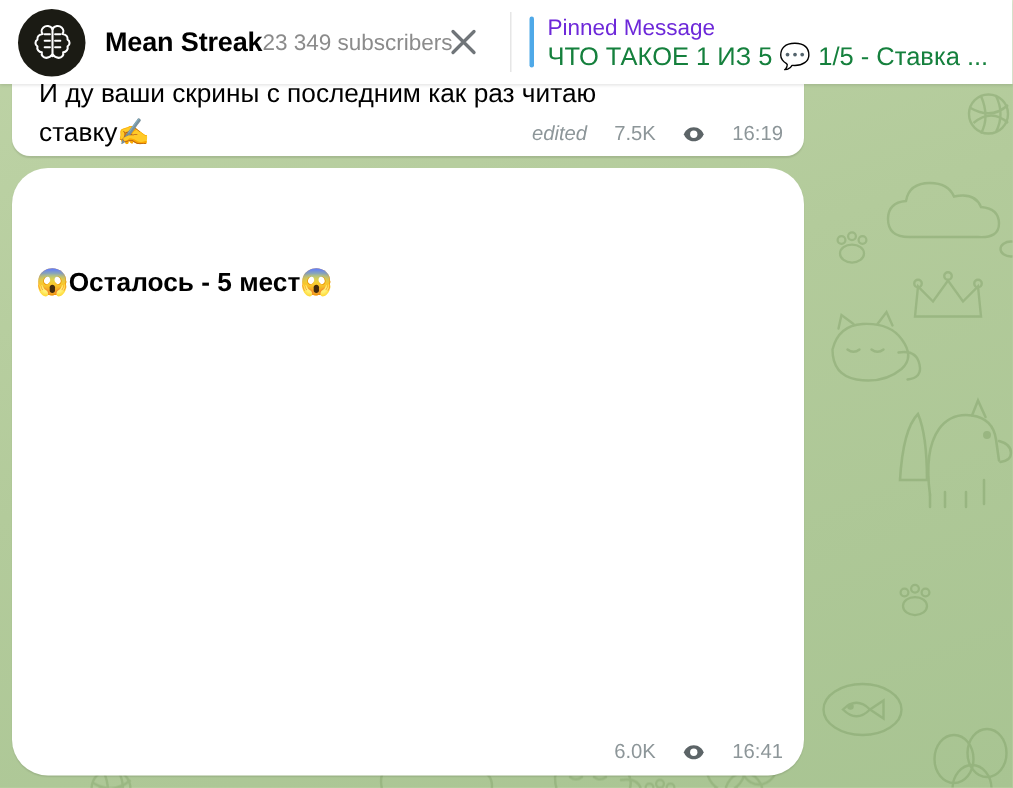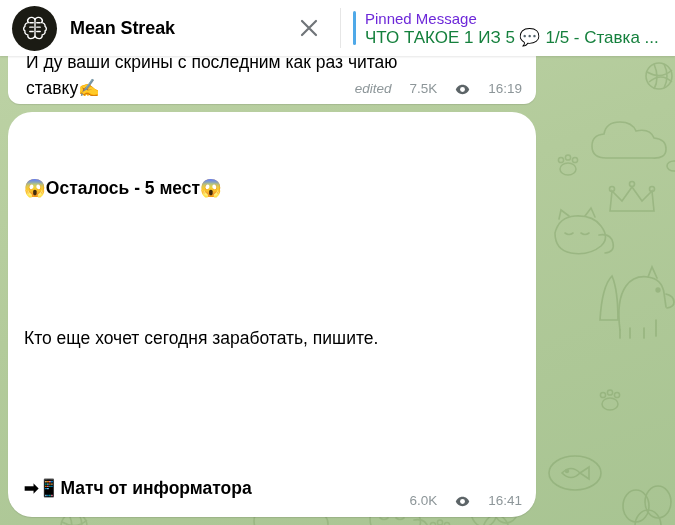--- a/index.html
+++ b/index.html
@@ -326,23 +326,21 @@
         </svg>
       </span>
       <span>16:19</span>
     </div>
   </div>
 
   <div class="bubble" id="bubble-main">
     <div class="msg-text">
       <div class="line bold">😱Осталось - 5 мест😱</div>
       <div class="line blank"></div>
-      <div class="line">Кто еще хочет сегодня заработать, пишите.</div>
       <div class="line blank"></div>
-      <div class="line bold">➡📱Матч от информатора</div>
       
       
       
       
       
       
       
       
       
     </div>
@@ -369,20 +367,21 @@
         <g fill="none" stroke="#ffffff" stroke-width="1.6" stroke-linecap="round" stroke-linejoin="round">
           <path d="M17 4v22"></path>
           <path d="M17 5c-1.6-2.6-5-3-7-1.2C8.2 5.4 8.4 7.6 9.4 8.8 6.6 9 5 11 5.4 13.2c-2 1.2-2 4 0 5.2-.6 2.4 1 4.4 3.4 4.6-.6 2.2 1 4.2 3.4 4.2 2 0 3.6-1 4.8-2.6"></path>
           <path d="M17 5c1.6-2.6 5-3 7-1.2 1.8 1.6 1.6 3.8.6 5 2.8.2 4.4 2.2 4 4.4 2 1.2 2 4 0 5.2.6 2.4-1 4.4-3.4 4.6.6 2.2-1 4.2-3.4 4.2-2 0-3.6-1-4.8-2.6"></path>
           <path d="M11 9h4M11 14h4M11 19h4M19 9h4M19 14h4M19 19h4"></path>
         </g>
       </svg>
     </div>
     <div id="title-block">
       <div id="channel-title">Mean Streak</div>
+      <div id="subscriber-count">23 349 subscribers</div>
     </div>
     <div id="close-btn">
       <svg width="26" height="26" viewBox="0 0 26 26">
         <path d="M6 6 L20 20 M20 6 L6 20" stroke="#707579" stroke-width="2.2" stroke-linecap="round"></path>
       </svg>
     </div>
   </div>
 
   <div id="header-divider"></div>
 

